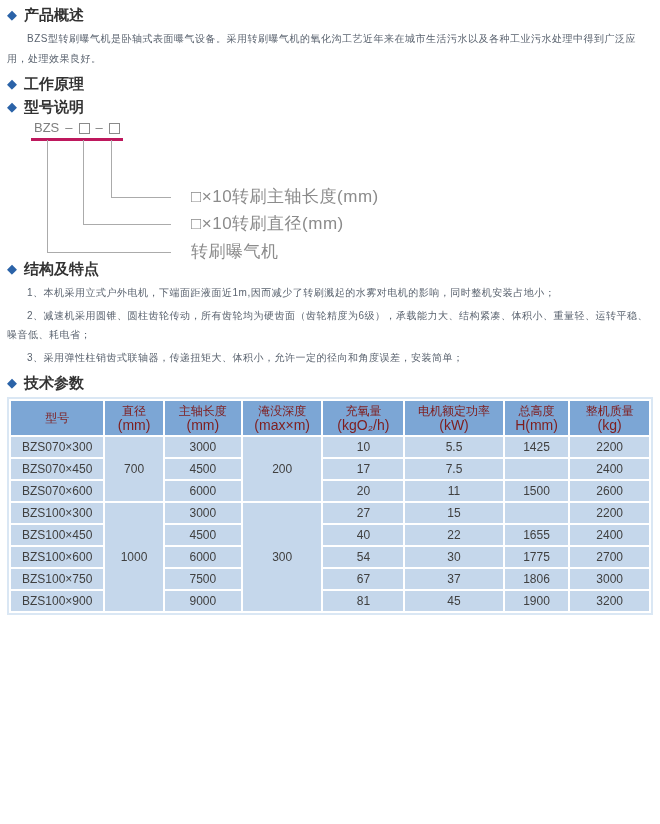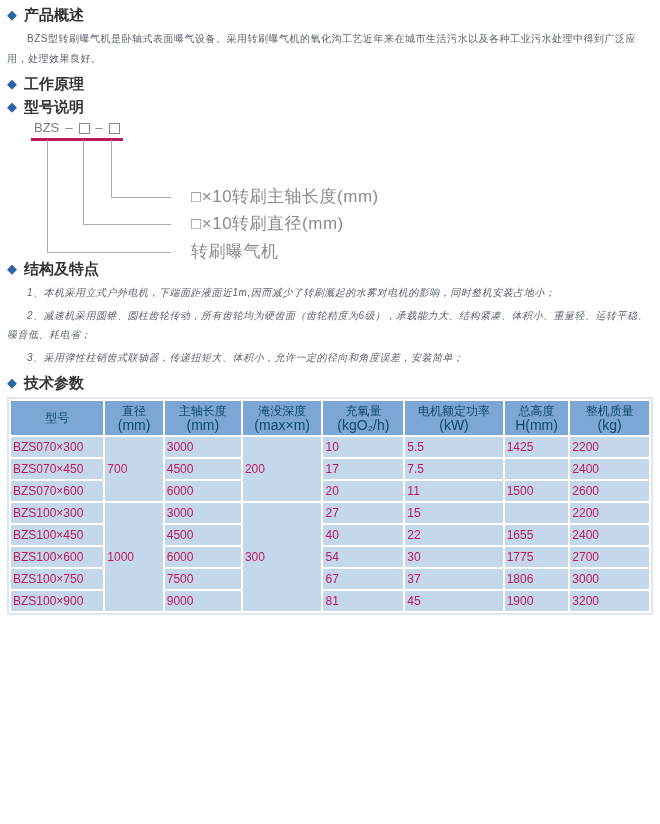--- a/index.html
+++ b/index.html
@@ -17,48 +17,48 @@
     margin:8px 0 7px 0;
   }
   .sec.first{margin-top:2px;}
   .diamond{color:#2b63a8;font-size:13px;line-height:13px;font-weight:normal;}
 
   
   .body-p{
     font-size:10px;line-height:19.5px;letter-spacing:0.5px;
     color:#5a636f;margin:0 0 7px 0;text-indent:2em;
   }
-  .feat-p{margin:0 0 3px 0;font-style:italic;}
+  .feat-p{margin:0 0 3px 0;}
   .intro-p{margin-bottom:5px;}
 
   
   .diagram{position:relative;height:132px;margin:0 0 2px 0;}
   .formula{
     position:absolute;left:24px;top:0;
     display:flex;align-items:flex-end;gap:6px;
     color:#7e7e7e;font-size:13px;line-height:13px;
     border-bottom:3px solid #be185d;padding:0 3px 4px 3px;
   }
   .mbox{width:9px;height:9px;border:1px solid #8a8a8a;background:#fff;display:inline-block;}
   .vline{position:absolute;width:1px;background:#ababab;}
   .hline{position:absolute;height:1px;background:#ababab;}
   .dlabel{position:absolute;left:168px;color:#8b8b8b;font-size:17px;line-height:13px;letter-spacing:0.5px;margin-left:16px;}
 
   
   .table-wrap{background:#dae7f4;padding:2px;margin-top:4px;}
   table{width:100%;border-collapse:separate;border-spacing:2px;background:#ffffff;table-layout:fixed;}
   th{
-    background:#7ca6d5;color:#0c4a6e;font-weight:normal;
+    background:#7ca6d5;color:#7f1d1d;font-weight:normal;
     font-size:12px;line-height:14px;padding:2px 0;height:30px;
     vertical-align:middle;text-align:center;
   }
   td{
-    background:#c5d7eb;color:#be185d;
+    background:#c5d7eb;color:#404040;
     font-size:12px;line-height:14px;padding:3px 2px;
-    text-align:left;vertical-align:middle;
+    text-align:center;vertical-align:middle;
   }
   .th-sub{font-size:14px;}
 </style>
 </head>
 <body>
 
 <div class="page">
 
   <div class="sec first">
     <span class="diamond">◆</span>

